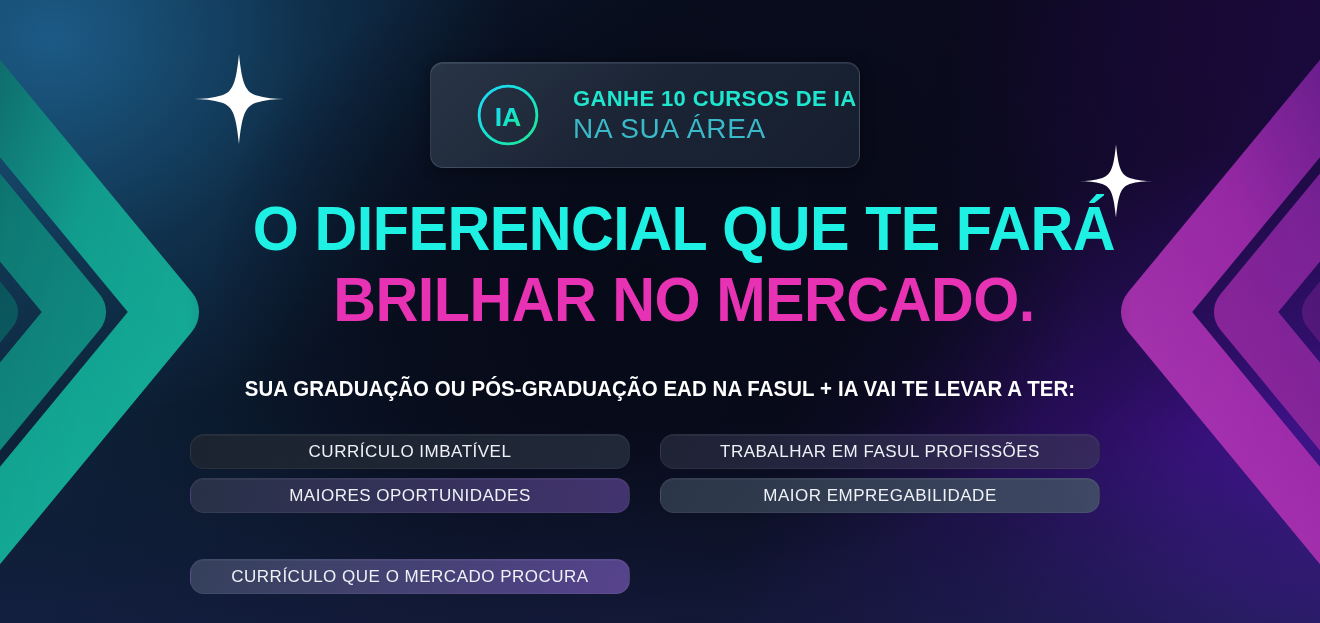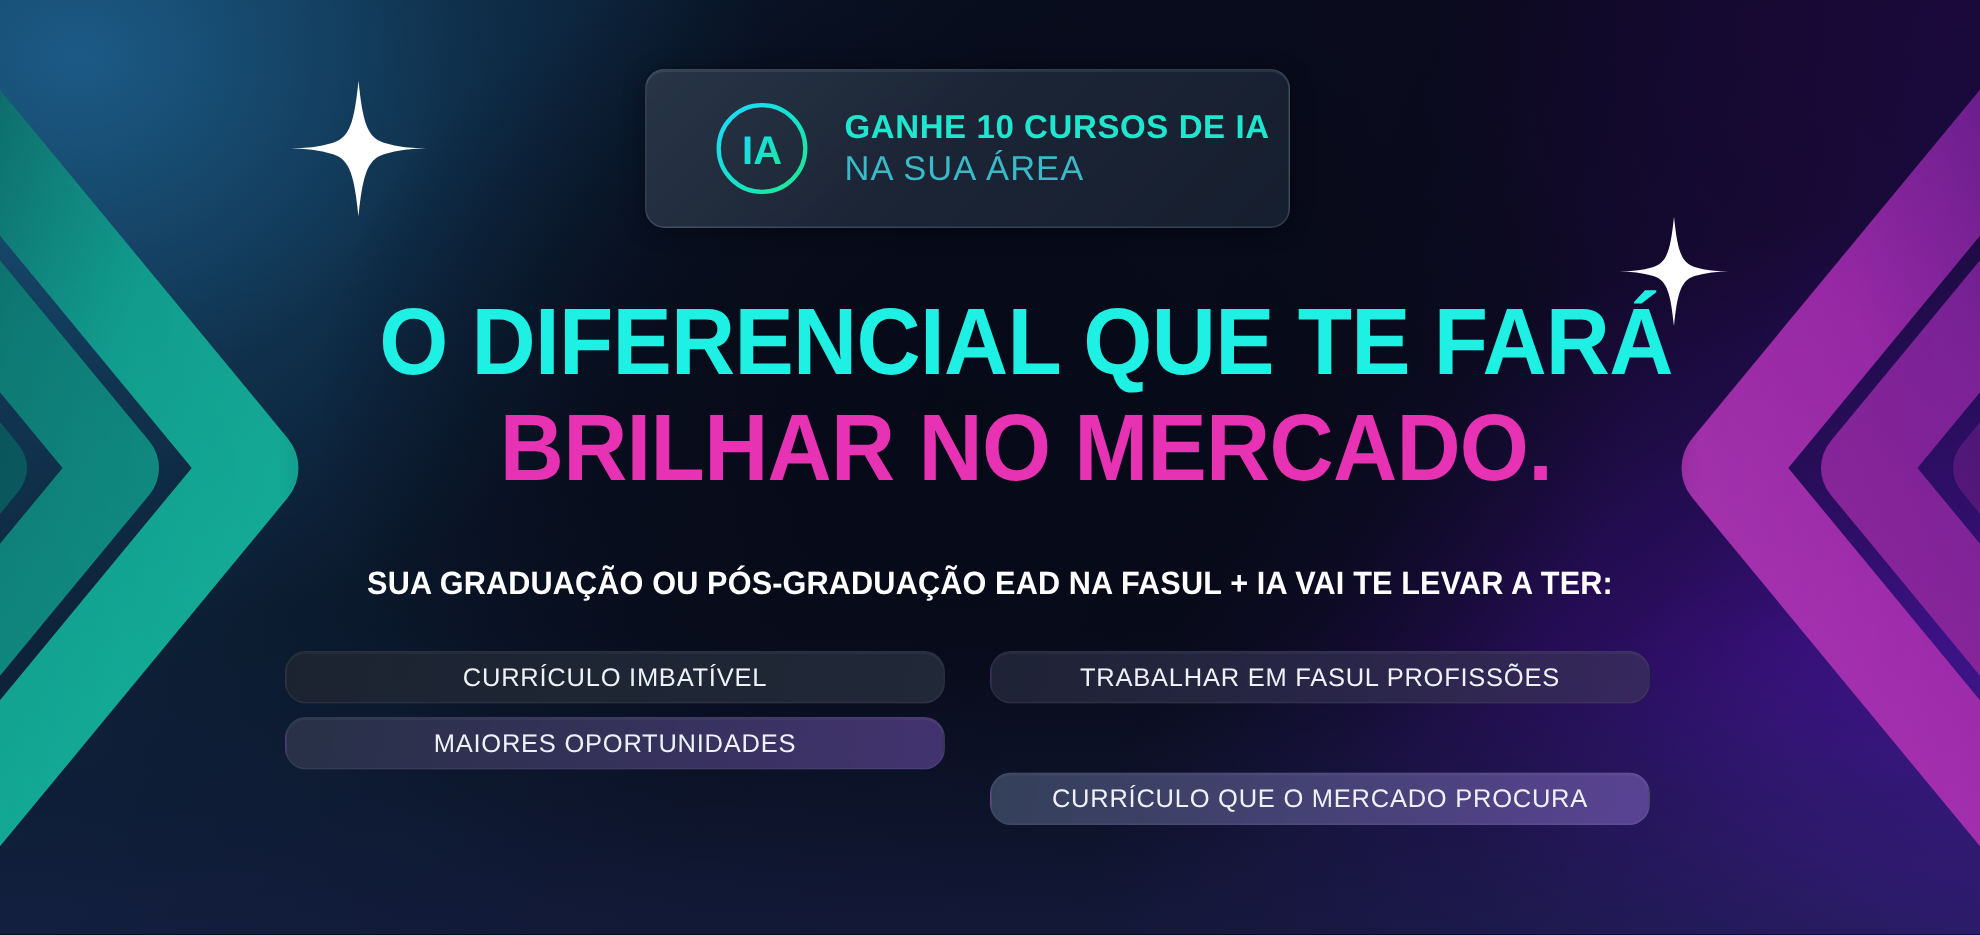--- a/index.html
+++ b/index.html
@@ -50,39 +50,39 @@
   }
   .chev-left  { left:0;  width:300px; }
   .chev-right { right:0; width:300px; }
 
   
   .sparkle { position:absolute; pointer-events:none; }
 
   
   .badge {
     position:absolute;
-    left:430px; top:46px;
+    left:430px; top:62px;
     width:430px; height:106px;
     display:flex; align-items:center;
     padding-left:44px;
-    gap:22px;
+    gap:32px;
     border-radius:13px;
     background:linear-gradient(135deg, rgba(44,56,74,0.92) 0%, rgba(30,40,56,0.92) 45%, rgba(24,33,48,0.92) 100%);
     border:1px solid rgba(150,172,200,0.22);
     box-shadow:0 2px 14px rgba(0,0,0,0.42), inset 0 1px 0 rgba(190,210,235,0.10);
   }
   .badge-logo { flex:0 0 auto; width:66px; height:66px; }
   .badge-text { display:flex; flex-direction:column; line-height:1.0; }
   .badge-l1 {
     font-size:22px; font-weight:bold; letter-spacing:0.4px;
     color:#1fe6cf;
     white-space:nowrap;
   }
   .badge-l2 {
-    font-size:23px; font-weight:normal; letter-spacing:0.7px;
+    font-size:28px; font-weight:normal; letter-spacing:0.7px;
     color:#3ab9c9;
     margin-top:5px;
     white-space:nowrap;
   }
 
   
   .headline {
     position:absolute; left:0; right:0; top:196px;
     text-align:center;
     padding-left:48px;
@@ -245,16 +245,17 @@
     <span class="hl-line hl-1">O DIFERENCIAL QUE TE FARÁ</span>
     <span class="hl-line hl-2">BRILHAR NO MERCADO.</span>
   </div>
 
   <div class="subhead">SUA GRADUAÇÃO OU PÓS-GRADUAÇÃO EAD NA FASUL + IA VAI TE LEVAR A TER:</div>
 
   <div class="pillwrap">
     <div class="pill pL1">CURRÍCULO IMBATÍVEL</div>
     <div class="pill pR1">TRABALHAR EM FASUL PROFISSÕES</div>
     <div class="pill pR2">MAIORES OPORTUNIDADES</div>
+    <div class="pill pL3">MAIOR EMPREGABILIDADE</div>
     <div class="pill pR3">CURRÍCULO QUE O MERCADO PROCURA</div>
   </div>
 
 </div>
 
 </body></html>

